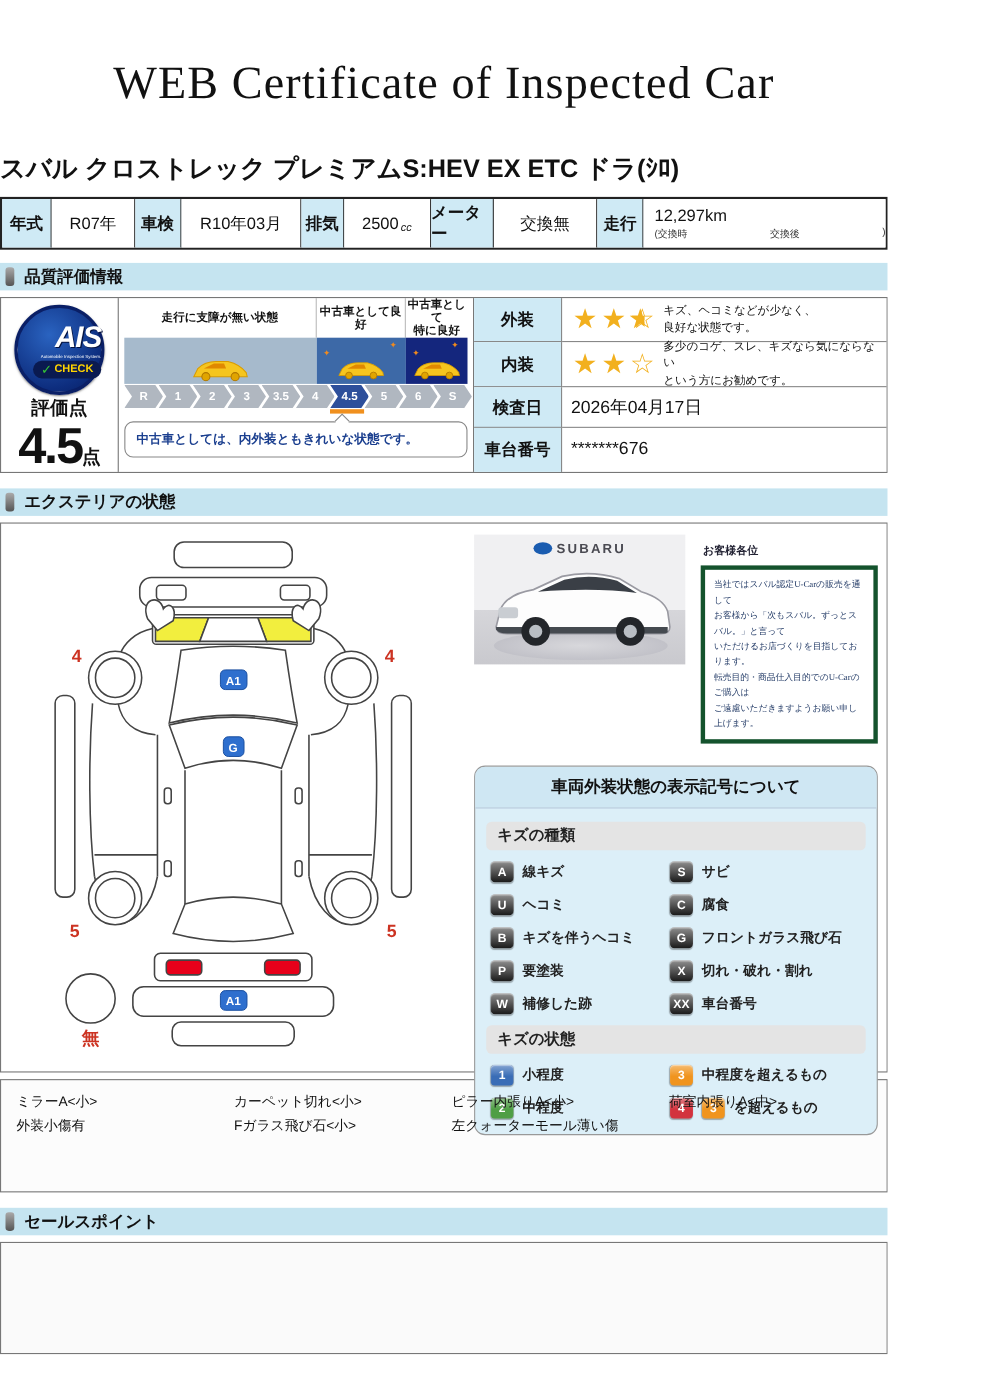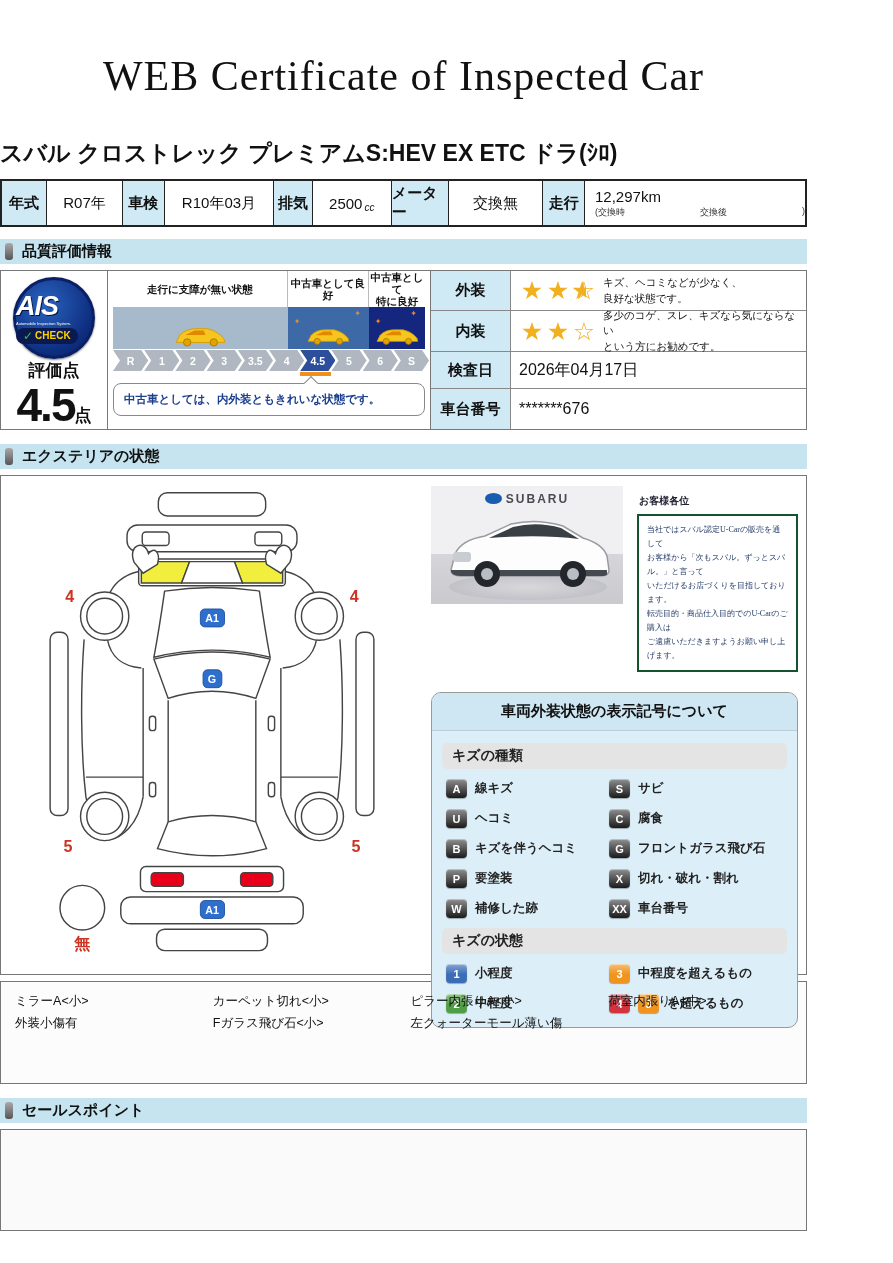--- a/index.html
+++ b/index.html
@@ -31,21 +31,21 @@
   .accent{width:8px;height:17px;border-radius:3px;background:linear-gradient(#aaa,#555);
           margin:0 9px 0 5px;}
 
   
   .quality-box{border:1.5px solid #777;display:flex;margin-top:6px;height:158px;}
   .q-left{width:106px;border-right:1.5px solid #777;display:flex;flex-direction:column;
           align-items:center;padding-top:6px;}
   .ais-logo{width:76px;height:76px;border-radius:50%;
             background:radial-gradient(circle at 38% 32%,#2a63c0,#0d2d7e 70%,#081d5c);
             border:3px solid #0a1f66;box-shadow:0 1px 2px rgba(0,0,0,.5);
-            display:flex;flex-direction:column;align-items:flex-start;justify-content:center;color:#fff;}
+            display:flex;flex-direction:column;align-items:flex-end;justify-content:center;color:#fff;}
   .ais-word{font-size:27px;font-weight:bold;font-style:italic;letter-spacing:-1px;line-height:1;
             text-shadow:1px 1px 0 #05123d;}
   .ais-sub{font-size:4px;margin-top:1px;white-space:nowrap;}
   .ais-check{margin-top:2px;background:#0a1a50;border-radius:8px;padding:1px 7px;
              font-size:10px;font-weight:bold;color:#ffd400;display:flex;align-items:center;gap:2px;}
   .ais-check .tick{color:#35c435;font-size:12px;font-weight:bold;}
   .score-label{font-size:17px;font-weight:bold;margin-top:0;}
   .score-line{line-height:1;margin-top:0px;}
   .score-num{font-size:46px;font-weight:bold;letter-spacing:-2px;}
   .score-unit{font-size:17px;font-weight:bold;}
@@ -95,21 +95,21 @@
          position:relative;overflow:hidden;}
   .photo-brand{position:absolute;top:6px;left:0;right:0;text-align:center;font-size:12px;
                font-weight:bold;letter-spacing:2px;color:#4a4a52;}
   .photo-brand .oval{display:inline-block;width:17px;height:11px;border-radius:50%;
                background:#1a5cb0;vertical-align:middle;margin-right:4px;position:relative;top:-1px;}
   .turntable{position:absolute;bottom:4px;left:18px;width:158px;height:26px;border-radius:50%;
              background:radial-gradient(#d8d8dc,#b8b8c0);}
   .photo svg{position:absolute;left:10px;top:26px;}
   .notice{flex:1;font-family:"Liberation Serif","DejaVu Serif",serif;color:#1a2a6c;}
   .notice-head{font-size:10px;font-weight:bold;margin:8px 0 6px 2px;color:#223;}
-  .notice-box{border:2px solid #14532d;padding:7px 8px;font-size:8px;line-height:1.75;
+  .notice-box{border:4px solid #14532d;padding:7px 8px;font-size:8px;line-height:1.75;
               white-space:pre-line;color:#223a66;}
 
   .legend{border:1.5px solid #999;border-radius:10px;margin-top:20px;overflow:hidden;background:#dceff8;}
   .legend-title{background:#cfe7f3;text-align:center;font-size:15px;font-weight:bold;
                 padding:9px 0;border-bottom:1px solid #bcd;}
   .legend-body{padding:6px 10px 10px 10px;}
   .legend-bar{background:#e4e4e4;border-radius:5px;font-size:14px;font-weight:bold;
               padding:4px 10px;margin:6px 0 10px 0;color:#222;}
   .legend-grid{display:grid;grid-template-columns:1fr 1.08fr;row-gap:11px;padding:0 2px 4px 4px;}
   .legend-item{display:flex;align-items:center;gap:8px;font-size:12.5px;font-weight:bold;color:#222;}

